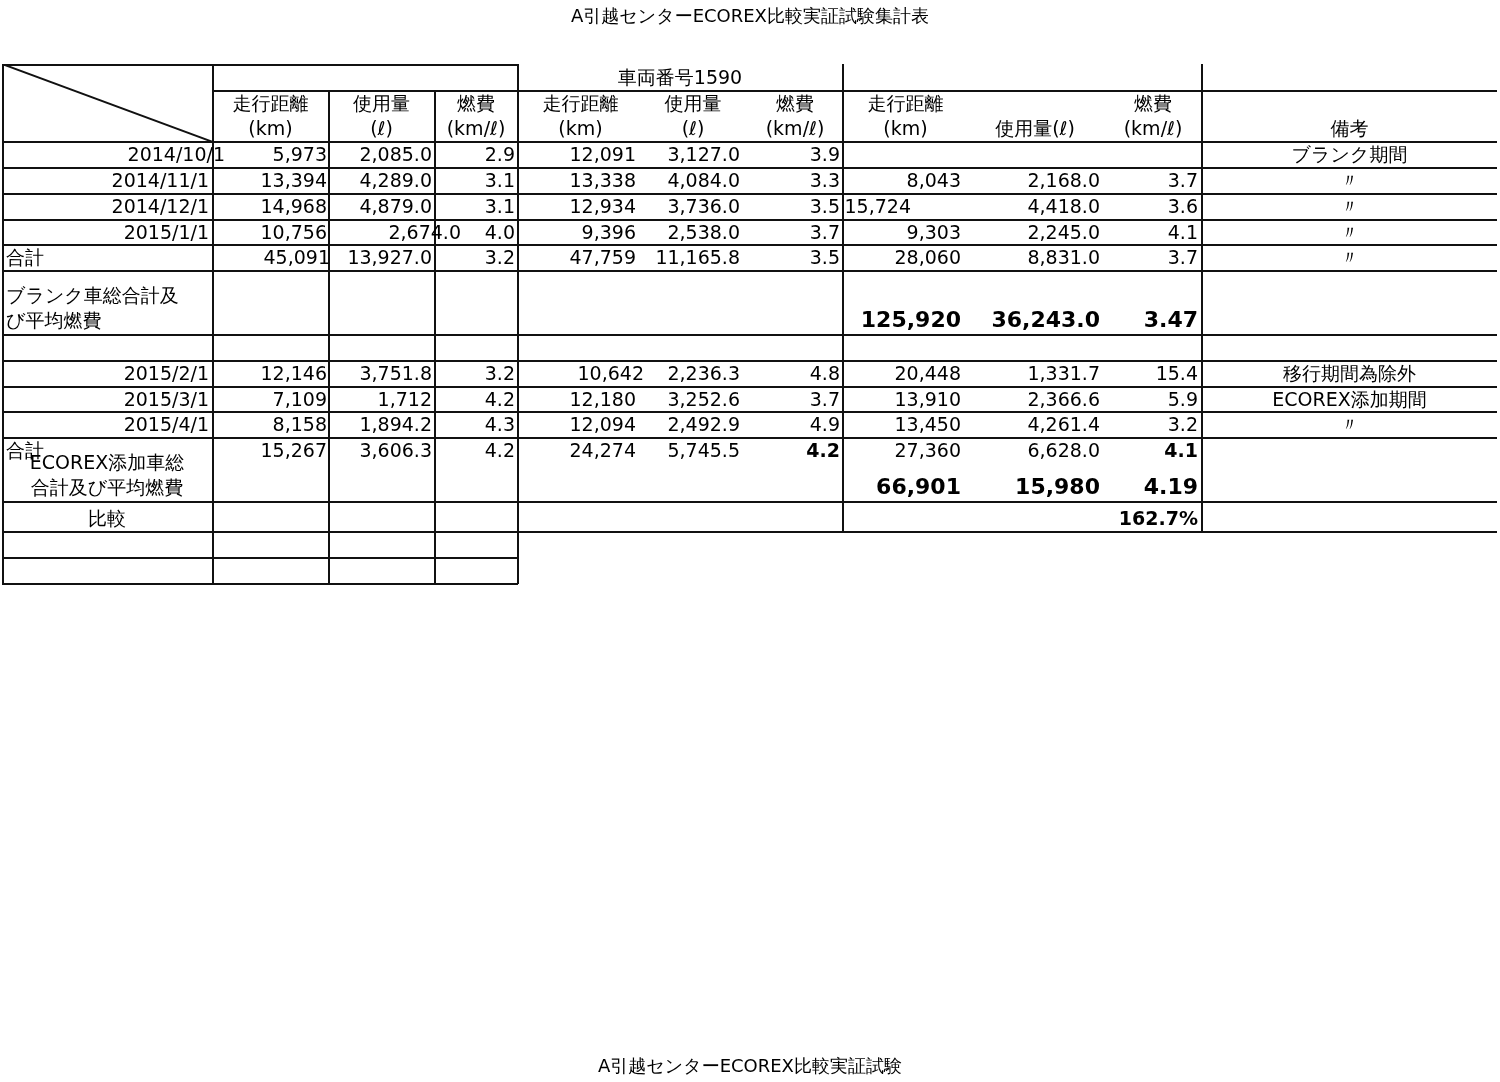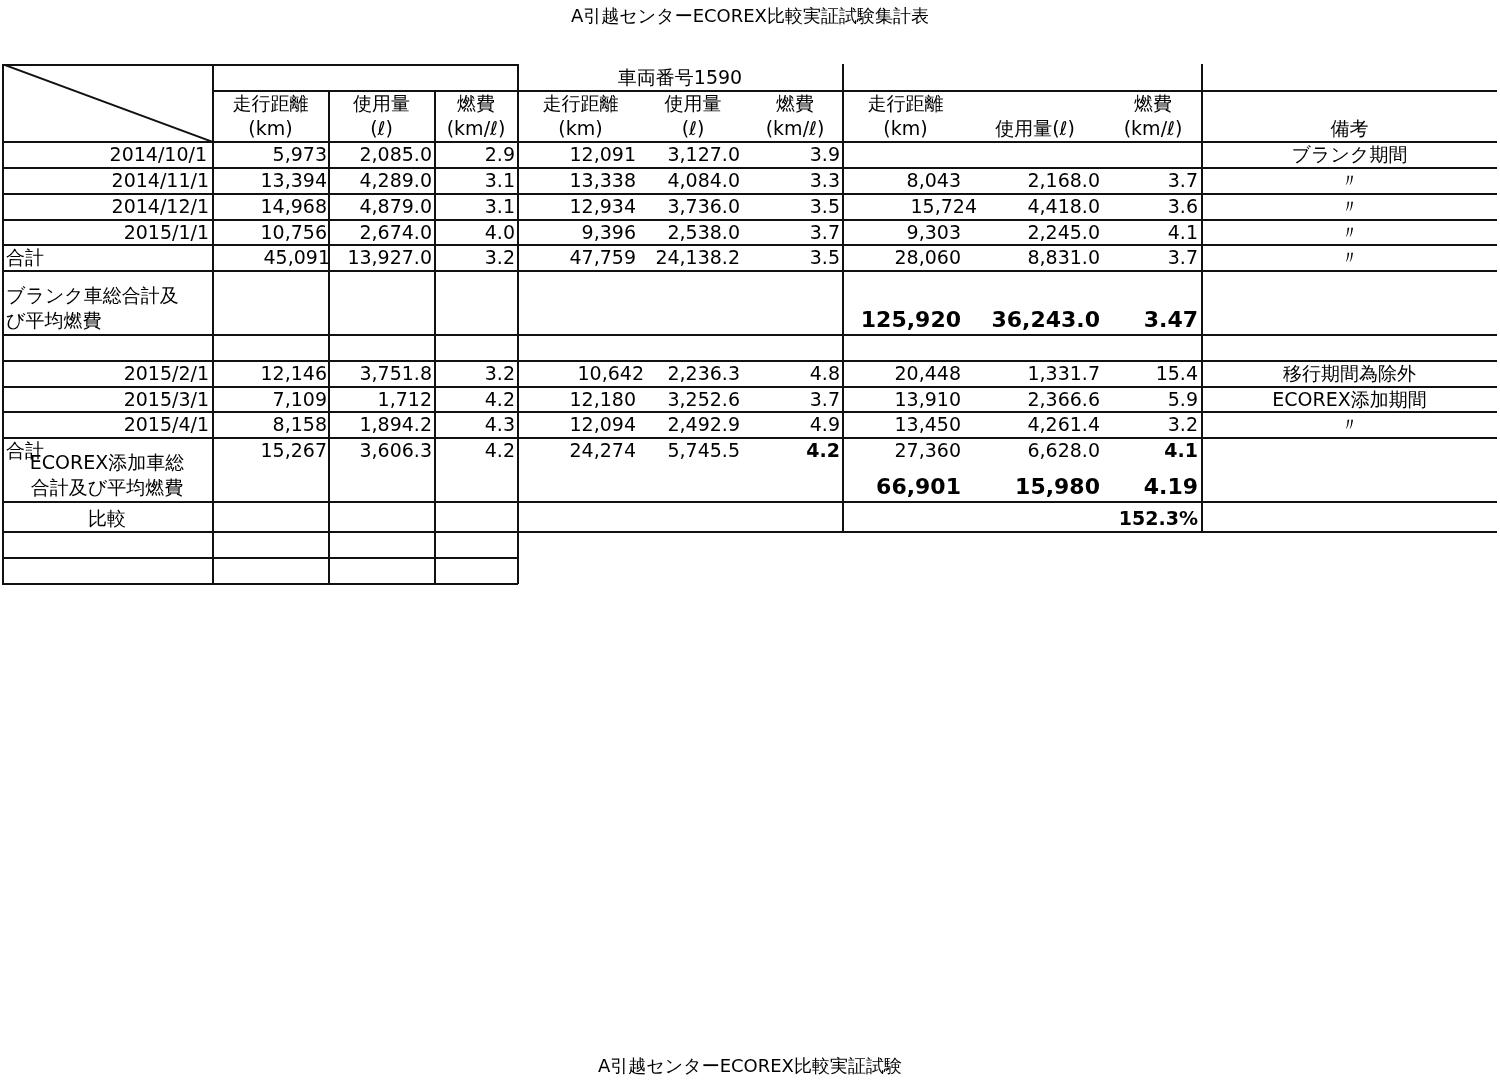--- a/index.html
+++ b/index.html
@@ -73,21 +73,21 @@
 
   <div class="cell c" style="left:843px; top:91px; width:125px;">走行距離</div>
   <div class="cell c" style="left:843px; top:116px; width:125px;">(km)</div>
   <div class="cell c" style="left:975px; top:116px; width:120px;">使用量(ℓ)</div>
   <div class="cell c" style="left:1108px; top:91px; width:90px;">燃費</div>
   <div class="cell c" style="left:1108px; top:116px; width:90px;">(km/ℓ)</div>
 
   <div class="cell c" style="left:1202px; top:116px; width:295px;">備考</div>
 
   <div id="rows-container">
-      <div class="cell r" style="left: 0; top: 142px; width: 207px;">2014/10/1</div>
+      <div class="cell r" style="left: 18px; top: 142px; width: 207px;">2014/10/1</div>
       <div class="cell r" style="left: 213px; top: 142px; width: 114px;">5,973</div>
       <div class="cell r" style="left: 329px; top: 142px; width: 103px;">2,085.0</div>
       <div class="cell r" style="left: 435px; top: 142px; width: 80px;">2.9</div>
       <div class="cell r" style="left: 518px; top: 142px; width: 118px;">12,091</div>
       <div class="cell r" style="left: 636px; top: 142px; width: 104px;">3,127.0</div>
       <div class="cell r" style="left: 750px; top: 142px; width: 90px;">3.9</div>
       <div class="cell r" style="left: 843px; top: 142px; width: 118px;"></div>
       <div class="cell r" style="left: 970px; top: 142px; width: 130px;"></div>
       <div class="cell r" style="left: 1110px; top: 142px; width: 88px;"></div>
       <div class="cell c" style="left: 1202px; top: 142px; width: 295px;">ブランク期間</div>
@@ -102,41 +102,41 @@
       <div class="cell r" style="left: 970px; top: 168px; width: 130px;">2,168.0</div>
       <div class="cell r" style="left: 1110px; top: 168px; width: 88px;">3.7</div>
       <div class="cell c" style="left: 1202px; top: 168px; width: 295px;">〃</div>
       <div class="cell r" style="left: 2px; top: 194px; width: 207px;">2014/12/1</div>
       <div class="cell r" style="left: 213px; top: 194px; width: 114px;">14,968</div>
       <div class="cell r" style="left: 329px; top: 194px; width: 103px;">4,879.0</div>
       <div class="cell r" style="left: 435px; top: 194px; width: 80px;">3.1</div>
       <div class="cell r" style="left: 518px; top: 194px; width: 118px;">12,934</div>
       <div class="cell r" style="left: 636px; top: 194px; width: 104px;">3,736.0</div>
       <div class="cell r" style="left: 750px; top: 194px; width: 90px;">3.5</div>
-      <div class="cell r" style="left: 859px; top: 194px; width: 118px;">15,724</div>
+      <div class="cell r" style="left: 793px; top: 194px; width: 118px;">15,724</div>
       <div class="cell r" style="left: 970px; top: 194px; width: 130px;">4,418.0</div>
       <div class="cell r" style="left: 1110px; top: 194px; width: 88px;">3.6</div>
       <div class="cell c" style="left: 1202px; top: 194px; width: 295px;">〃</div>
       <div class="cell r" style="left: 2px; top: 220px; width: 207px;">2015/1/1</div>
       <div class="cell r" style="left: 213px; top: 220px; width: 114px;">10,756</div>
-      <div class="cell r" style="left: 329px; top: 220px; width: 103px;">2,674.0</div>
+      <div class="cell r" style="left: 329px; top: 220px; width: 103px; padding-left: 29px;">2,674.0</div>
       <div class="cell r" style="left: 435px; top: 220px; width: 80px;">4.0</div>
       <div class="cell r" style="left: 518px; top: 220px; width: 118px;">9,396</div>
       <div class="cell r" style="left: 636px; top: 220px; width: 104px;">2,538.0</div>
       <div class="cell r" style="left: 750px; top: 220px; width: 90px;">3.7</div>
       <div class="cell r" style="left: 843px; top: 220px; width: 118px;">9,303</div>
       <div class="cell r" style="left: 970px; top: 220px; width: 130px;">2,245.0</div>
       <div class="cell r" style="left: 1110px; top: 220px; width: 88px;">4.1</div>
       <div class="cell c" style="left: 1202px; top: 220px; width: 295px;">〃</div>
       <div class="cell l" style="left: 6px; top: 245px; width: 200px;">合計</div>
       <div class="cell r" style="left: 213px; top: 245px; width: 117px;">45,091</div>
       <div class="cell r" style="left: 329px; top: 245px; width: 103px;">13,927.0</div>
       <div class="cell r" style="left: 435px; top: 245px; width: 80px;">3.2</div>
       <div class="cell r" style="left: 518px; top: 245px; width: 118px;">47,759</div>
-      <div class="cell r" style="left: 636px; top: 245px; width: 104px;">24,138.2</div>
+      <div class="cell r" style="left: 636px; top: 245px; width: 104px;">11,165.8</div>
       <div class="cell r" style="left: 750px; top: 245px; width: 90px;">3.5</div>
       <div class="cell r" style="left: 843px; top: 245px; width: 118px;">28,060</div>
       <div class="cell r" style="left: 970px; top: 245px; width: 130px;">8,831.0</div>
       <div class="cell r" style="left: 1110px; top: 245px; width: 88px;">3.7</div>
       <div class="cell c" style="left: 1202px; top: 245px; width: 295px;">〃</div>
       <div class="cell r" style="left: 2px; top: 361px; width: 207px;">2015/2/1</div>
       <div class="cell r" style="left: 213px; top: 361px; width: 114px;">12,146</div>
       <div class="cell r" style="left: 329px; top: 361px; width: 103px;">3,751.8</div>
       <div class="cell r" style="left: 435px; top: 361px; width: 80px;">3.2</div>
       <div class="cell r" style="left: 518px; top: 361px; width: 118px; padding-left: 8px;">10,642</div>
@@ -187,16 +187,16 @@
   <div class="cell r b big" style="left:970px; top:308px; width:130px;">36,243.0</div>
   <div class="cell r b big" style="left:1110px; top:308px; width:88px;">3.47</div>
 
   <div class="cell c" style="left:2px; top:450px; width:210px;">ECOREX添加車総</div>
   <div class="cell c" style="left:2px; top:475px; width:210px;">合計及び平均燃費</div>
   <div class="cell r b big" style="left:843px; top:475px; width:118px;">66,901</div>
   <div class="cell r b big" style="left:970px; top:475px; width:130px;">15,980</div>
   <div class="cell r b big" style="left:1110px; top:475px; width:88px;">4.19</div>
 
   <div class="cell c" style="left:2px; top:506px; width:210px;">比較</div>
-  <div class="cell r b" style="left:1100px; top:506px; width:98px;">152.3%</div>
+  <div class="cell r b" style="left:1100px; top:506px; width:98px;">162.7%</div>
 </div>
 
 <div class="footer">A引越センターECOREX比較実証試験</div>
 
 </body></html>

